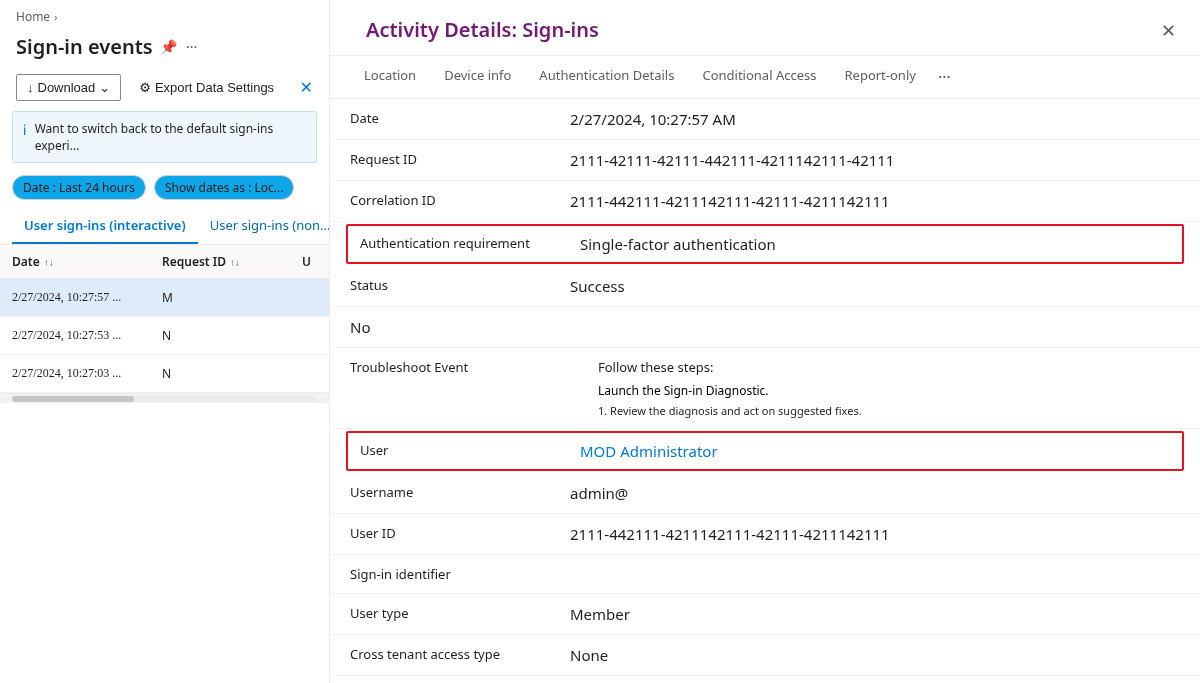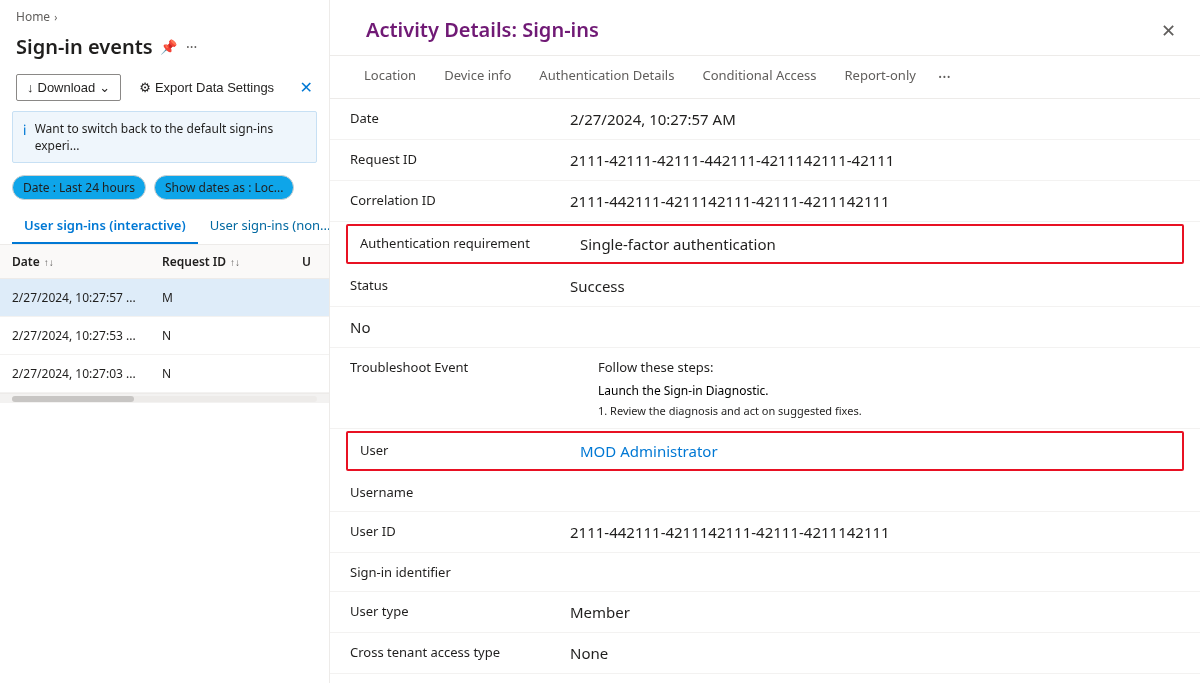--- a/index.html
+++ b/index.html
@@ -147,21 +147,21 @@
 
     .table-rows { overflow-y: auto; }
     .table-row {
       display: flex;
       padding: 10px 12px;
       border-bottom: 1px solid #f3f2f1;
       cursor: pointer;
       align-items: center;
     }
     .table-row.selected { background: #deecf9; }
-    .cell-date { width: 150px; font-size: 12px; color: #201f1e; }
+    .cell-date { width: 150px; font-size: 12px; color: #201f1e; font-family: Liberation Serif, serif; }
     .cell-reqid { width: 140px; font-size: 12px; color: #201f1e; }
     .cell-u { flex: 1; }
 
     .scrollbar-area {
       height: 10px;
       background: #f3f2f1;
       border-top: 1px solid #edebe9;
       display: flex;
       align-items: center;
       padding: 0 12px;
@@ -433,20 +433,21 @@
         </div>
       </div>
 
       <div class="info-row highlighted">
         <div class="info-label">User</div>
         <div class="info-value link">MOD Administrator</div>
       </div>
 
       <div class="info-row">
         <div class="info-label">Username</div>
+        <div class="info-value">admin@</div>
       </div>
 
       <div class="info-row">
         <div class="info-label">User ID</div>
         <div class="info-value">2111-442111-4211142111-42111-4211142111</div>
       </div>
 
       <div class="info-row">
         <div class="info-label">Sign-in identifier</div>
         <div class="info-value"></div>

